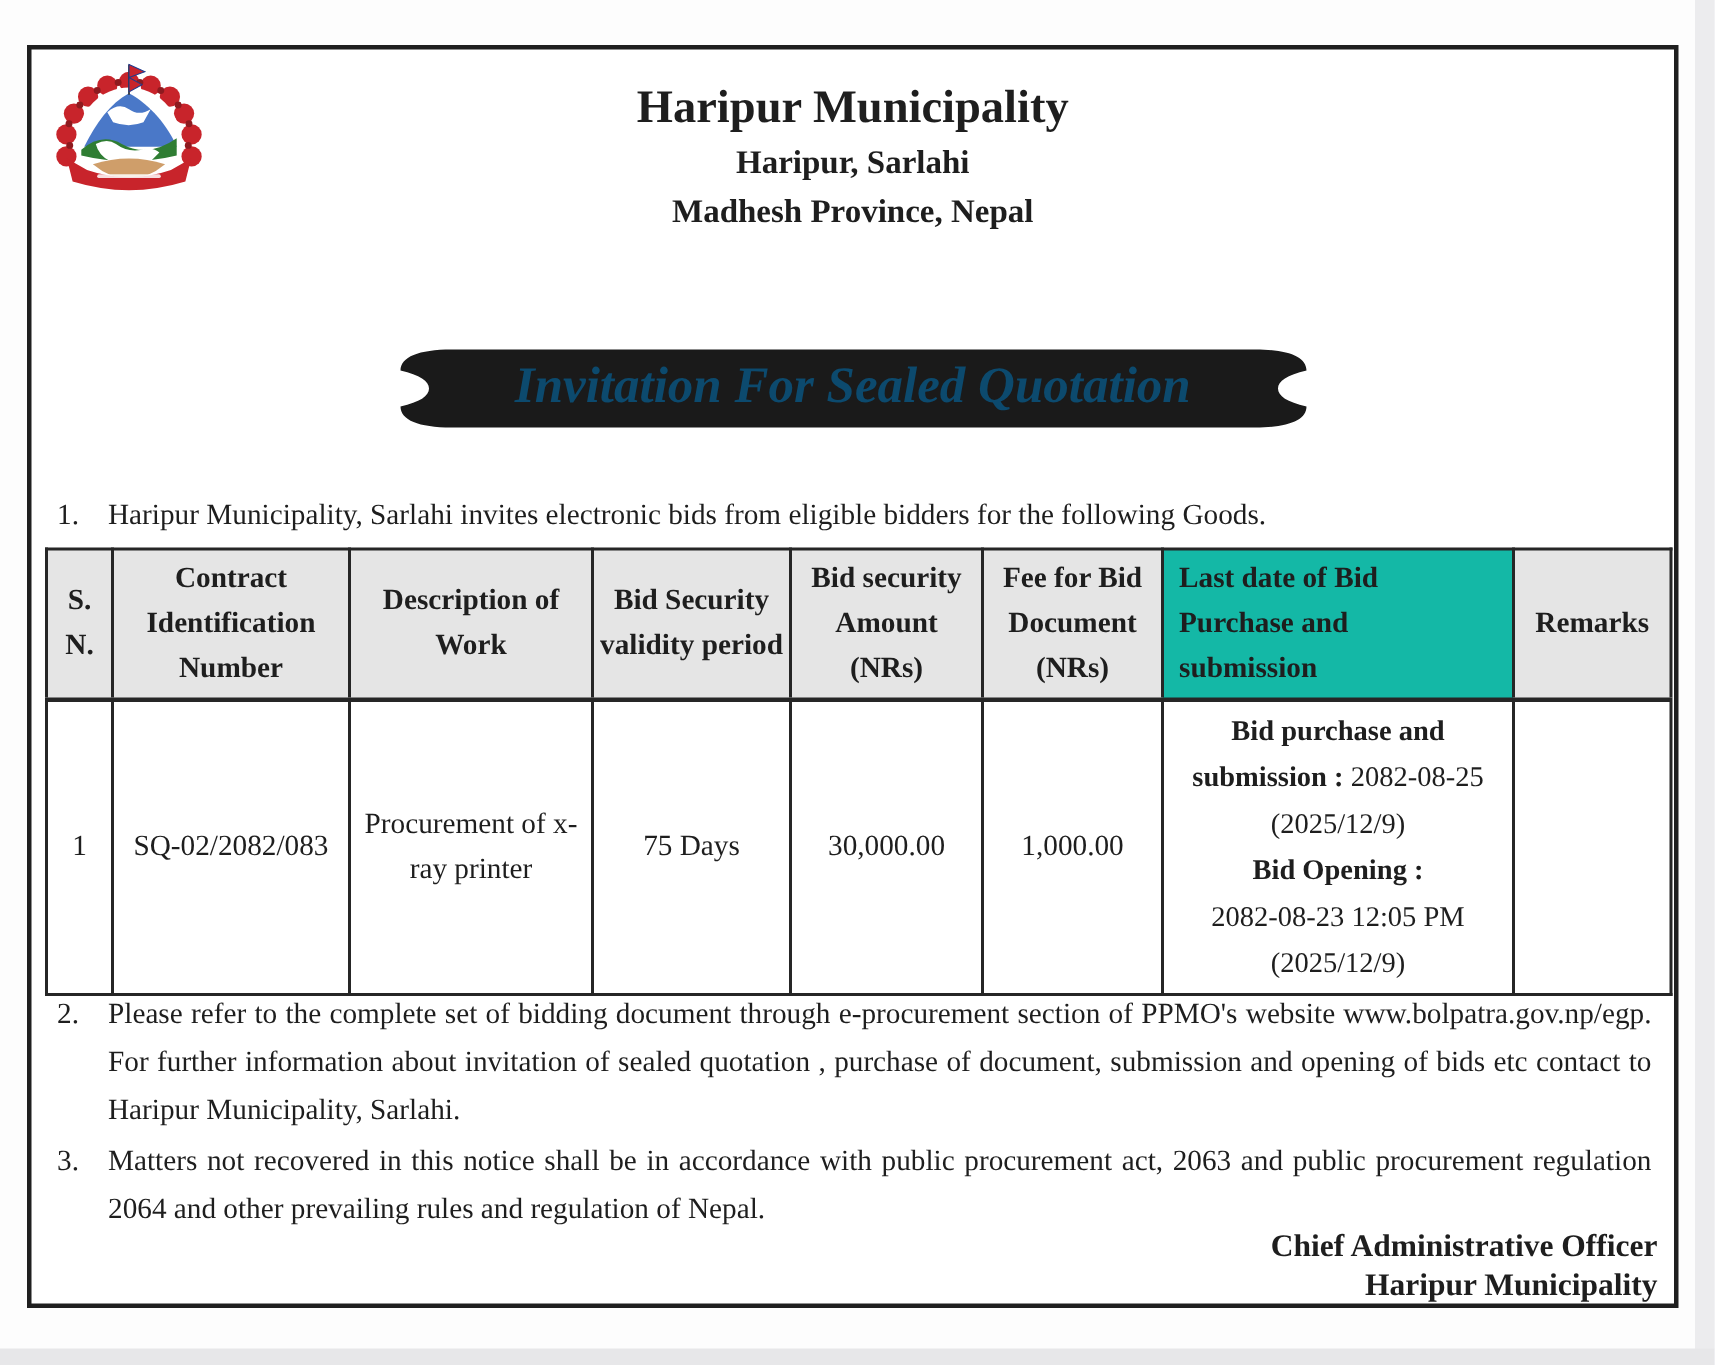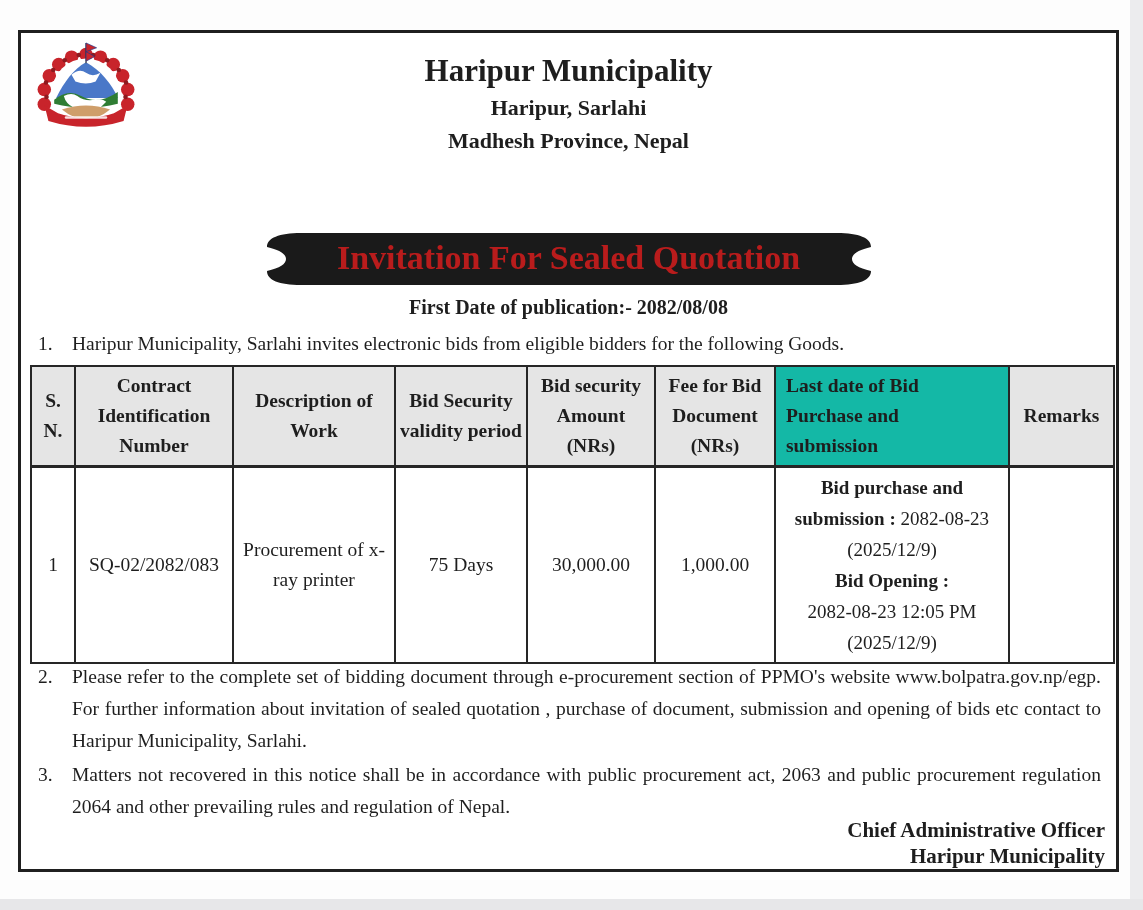--- a/index.html
+++ b/index.html
@@ -22,21 +22,21 @@
   .t1 { font-size:31px; font-weight:bold; line-height:40px; }
   .t2 { font-size:32px; font-weight:bold; line-height:44px; }
   .t3 { font-size:22px; font-weight:bold; line-height:34px; }
   .t4 { font-size:22px; font-weight:bold; line-height:32px; }
 
   .banner { position:absolute; top:197px; left:50%; transform:translateX(-50%); width:612px; height:58px; }
   .banner svg { position:absolute; left:0; top:0; width:100%; height:100%; }
   .banner-text {
     position:absolute; left:0; right:0; top:0; bottom:0;
     display:flex; align-items:center; justify-content:center;
-    color:#b91c1c; font-size:34px; font-weight:bold; padding-bottom:3px;
+    color:#0c4a6e; font-size:34px; font-weight:bold; padding-bottom:3px;font-style:italic;
   }
 
   .publine { position:absolute; top:261px; left:0; right:0; text-align:center; font-size:20px; font-weight:bold; line-height:26px; }
 
   .clause { position:absolute; left:17px; right:15px; display:flex; font-size:19.5px; }
   .clause .num { width:34px; flex:none; }
   .clause .txt { flex:1; }
   .clause-1 { top:297px; line-height:28px; }
   .clause-2 { top:628px; line-height:32px; }
   .clause-2 .txt, .clause-3 .txt { text-align:justify; }
@@ -111,21 +111,20 @@
       <div class="t4">Madhesh Province, Nepal</div>
     </div>
 
     <div class="banner">
       <svg viewBox="0 0 612 58" preserveAspectRatio="none">
         <path fill="#1a1a1a" d="M38 3 L574 3 C596 3 608 8 608 17 C595 20 589 24 589 29 C589 34 595 38 608 41 C608 50 596 55 574 55 L38 55 C16 55 4 50 4 41 C17 38 23 34 23 29 C23 24 17 20 4 17 C4 8 16 3 38 3 Z"></path>
       </svg>
       <div class="banner-text">Invitation For Sealed Quotation</div>
     </div>
 
-    <div class="publine">First Date of publication:- 2082/08/08</div>
 
     <div class="clause clause-1">
       <span class="num">1.</span>
       <span class="txt">Haripur Municipality, Sarlahi invites electronic bids from eligible bidders for the following Goods.</span>
     </div>
 
     <div class="table-wrap">
       <table>
         <colgroup>
           <col style="width:44px">
@@ -153,21 +152,21 @@
           <tr>
             <td>1</td>
             <td>SQ-02/2082/083</td>
             <td>Procurement of x-ray printer</td>
             <td>75 Days</td>
             <td>30,000.00</td>
             <td>1,000.00</td>
             <td class="lastdate">
               <div>
                 <span class="b">Bid purchase and submission :</span>
-                <span>2082-08-23</span>
+                <span>2082-08-25</span>
               </div>
               <div>(2025/12/9)</div>
               <div class="b">Bid Opening :</div>
               <div>2082-08-23 12:05 PM</div>
               <div>(2025/12/9)</div>
             </td>
             <td></td>
           </tr>
         </tbody>
       </table>

